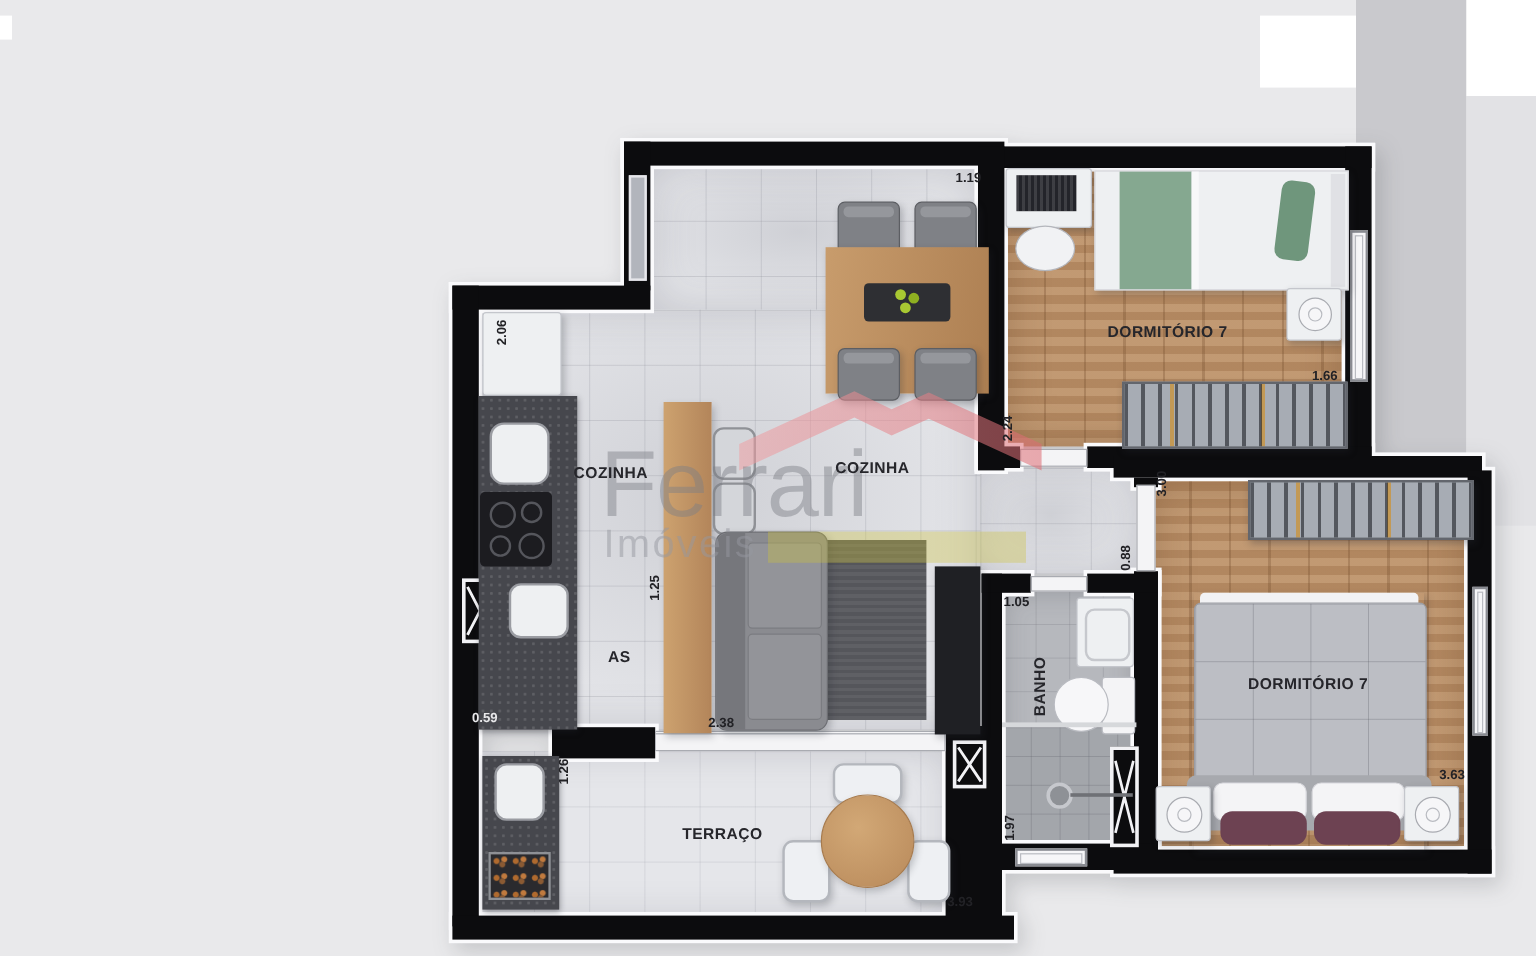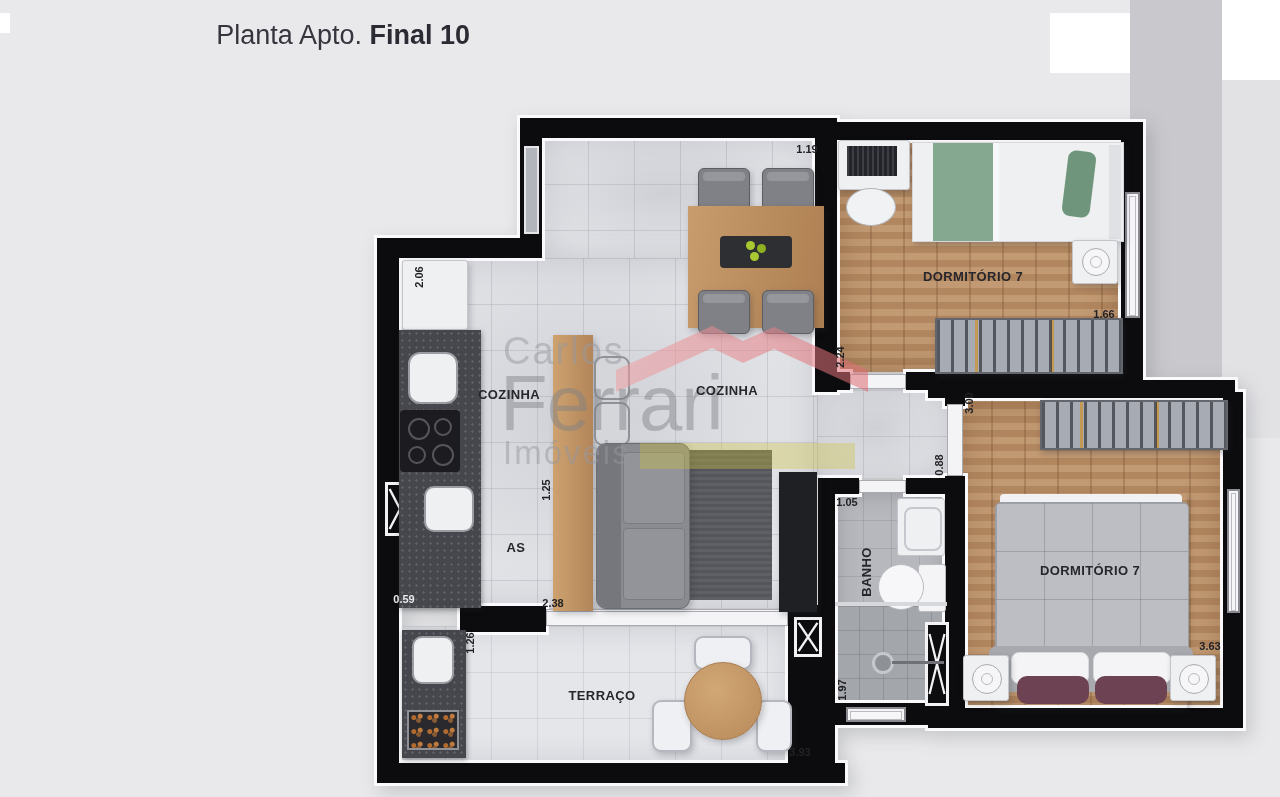--- a/index.html
+++ b/index.html
@@ -75,21 +75,20 @@
 <body>
 
 <div class="stage">
 
   <div class="abs deco-white" style="left:0;top:13px;width:10px;height:20px"></div>
   <div class="abs deco-white" style="left:1050px;top:13px;width:80px;height:60px"></div>
   <div class="abs deco-gray" style="left:1130px;top:0;width:92px;height:438px"></div>
   <div class="abs deco-white" style="left:1222px;top:0;width:58px;height:80px"></div>
   <div class="abs deco-lgray" style="left:1222px;top:80px;width:58px;height:358px"></div>
 
-  <div class="title"><span>Planta Apto.</span>&nbsp;<b>Final 10</b></div>
 
   <div class="plan">
 
     <div class="abs tile" style="left:542px;top:138px;width:275px;height:122px"></div>
     <div class="abs tile" style="left:399px;top:258px;width:418px;height:350px"></div>
     <div class="abs tile" style="left:817px;top:390px;width:130px;height:88px"></div>
     <div class="abs wood" style="left:837px;top:140px;width:286px;height:232px"></div>
     <div class="abs wood" style="left:958px;top:398px;width:267px;height:312px"></div>
     <div class="abs btile" style="left:835px;top:492px;width:112px;height:213px"></div>
     <div class="abs shower" style="left:835px;top:606px;width:112px;height:99px"></div>
@@ -264,21 +263,20 @@
     </div>
 
     <div class="abs counter" style="left:402px;top:630px;width:64px;height:128px"></div>
     <div class="abs whitef" style="left:412px;top:636px;width:42px;height:48px;border-radius:10px;border:2px solid #9a9ca2"></div>
     <div class="abs" style="left:407px;top:710px;width:52px;height:40px;background:#2a2a2e;border:2px solid #8e9095;box-sizing:border-box;background-image:radial-gradient(circle at 30% 40%,#b06a2e 2px,transparent 3px),radial-gradient(circle at 60% 60%,#8a5a33 2px,transparent 3px),radial-gradient(circle at 70% 30%,#c07a3e 2px,transparent 3px);background-size:16px 14px"></div>
     <div class="abs chairw furn" style="left:694px;top:636px;width:58px;height:34px"></div>
     <div class="abs chairw furn" style="left:652px;top:700px;width:40px;height:52px"></div>
     <div class="abs chairw furn" style="left:756px;top:700px;width:36px;height:52px"></div>
     <div class="abs furn" style="left:684px;top:662px;width:76px;height:76px;border-radius:50%;background:radial-gradient(circle at 40% 35%,#d2a876,#b8895a);border:1px solid #a77b4e"></div>
 
-    <div class="wm light" style="left:503px;top:332px;font-size:38px">Carlos</div>
     <svg class="abs" style="left:612px;top:318px" width="260" height="80" viewBox="0 0 260 80">
       <defs>
           <linearGradient id="wg" x1="0" y1="0" x2="1" y2="0">
         <stop offset="0" stop-color="#efa0a4"></stop>
             <stop offset="1" stop-color="#dd6a72"></stop>
       </linearGradient>
         </defs>
       <polygon points="4,52 100,8 131,23 162,9 256,52 256,74 162,31 131,45 100,30 4,74" fill="url(#wg)" opacity="0.55"></polygon>
     </svg>
     <div class="wm" style="left:500px;top:364px;font-size:78px">Ferrari</div>
@@ -294,20 +292,20 @@
 
     <div class="dim" style="left:807px;top:149px">1.19</div>
     <div class="dim vert" style="left:840px;top:357px">2.24</div>
     <div class="dim" style="left:1104px;top:314px">1.66</div>
     <div class="dim vert" style="left:969px;top:403px">3.00</div>
     <div class="dim vert" style="left:939px;top:465px">0.88</div>
     <div class="dim" style="left:847px;top:502px">1.05</div>
     <div class="dim vert" style="left:419px;top:277px">2.06</div>
     <div class="dim vert" style="left:546px;top:490px">1.25</div>
     <div class="dim" style="left:404px;top:599px;color:#e8e8ea">0.59</div>
-    <div class="dim" style="left:553px;top:603px">2.38</div>
+    <div class="dim" style="left:601px;top:603px">2.38</div>
     <div class="dim vert" style="left:470px;top:643px">1.26</div>
     <div class="dim vert" style="left:842px;top:690px">1.97</div>
     <div class="dim" style="left:800px;top:752px">3.93</div>
     <div class="dim" style="left:1210px;top:646px">3.63</div>
 
   </div>
 </div>
 
 </body></html>

